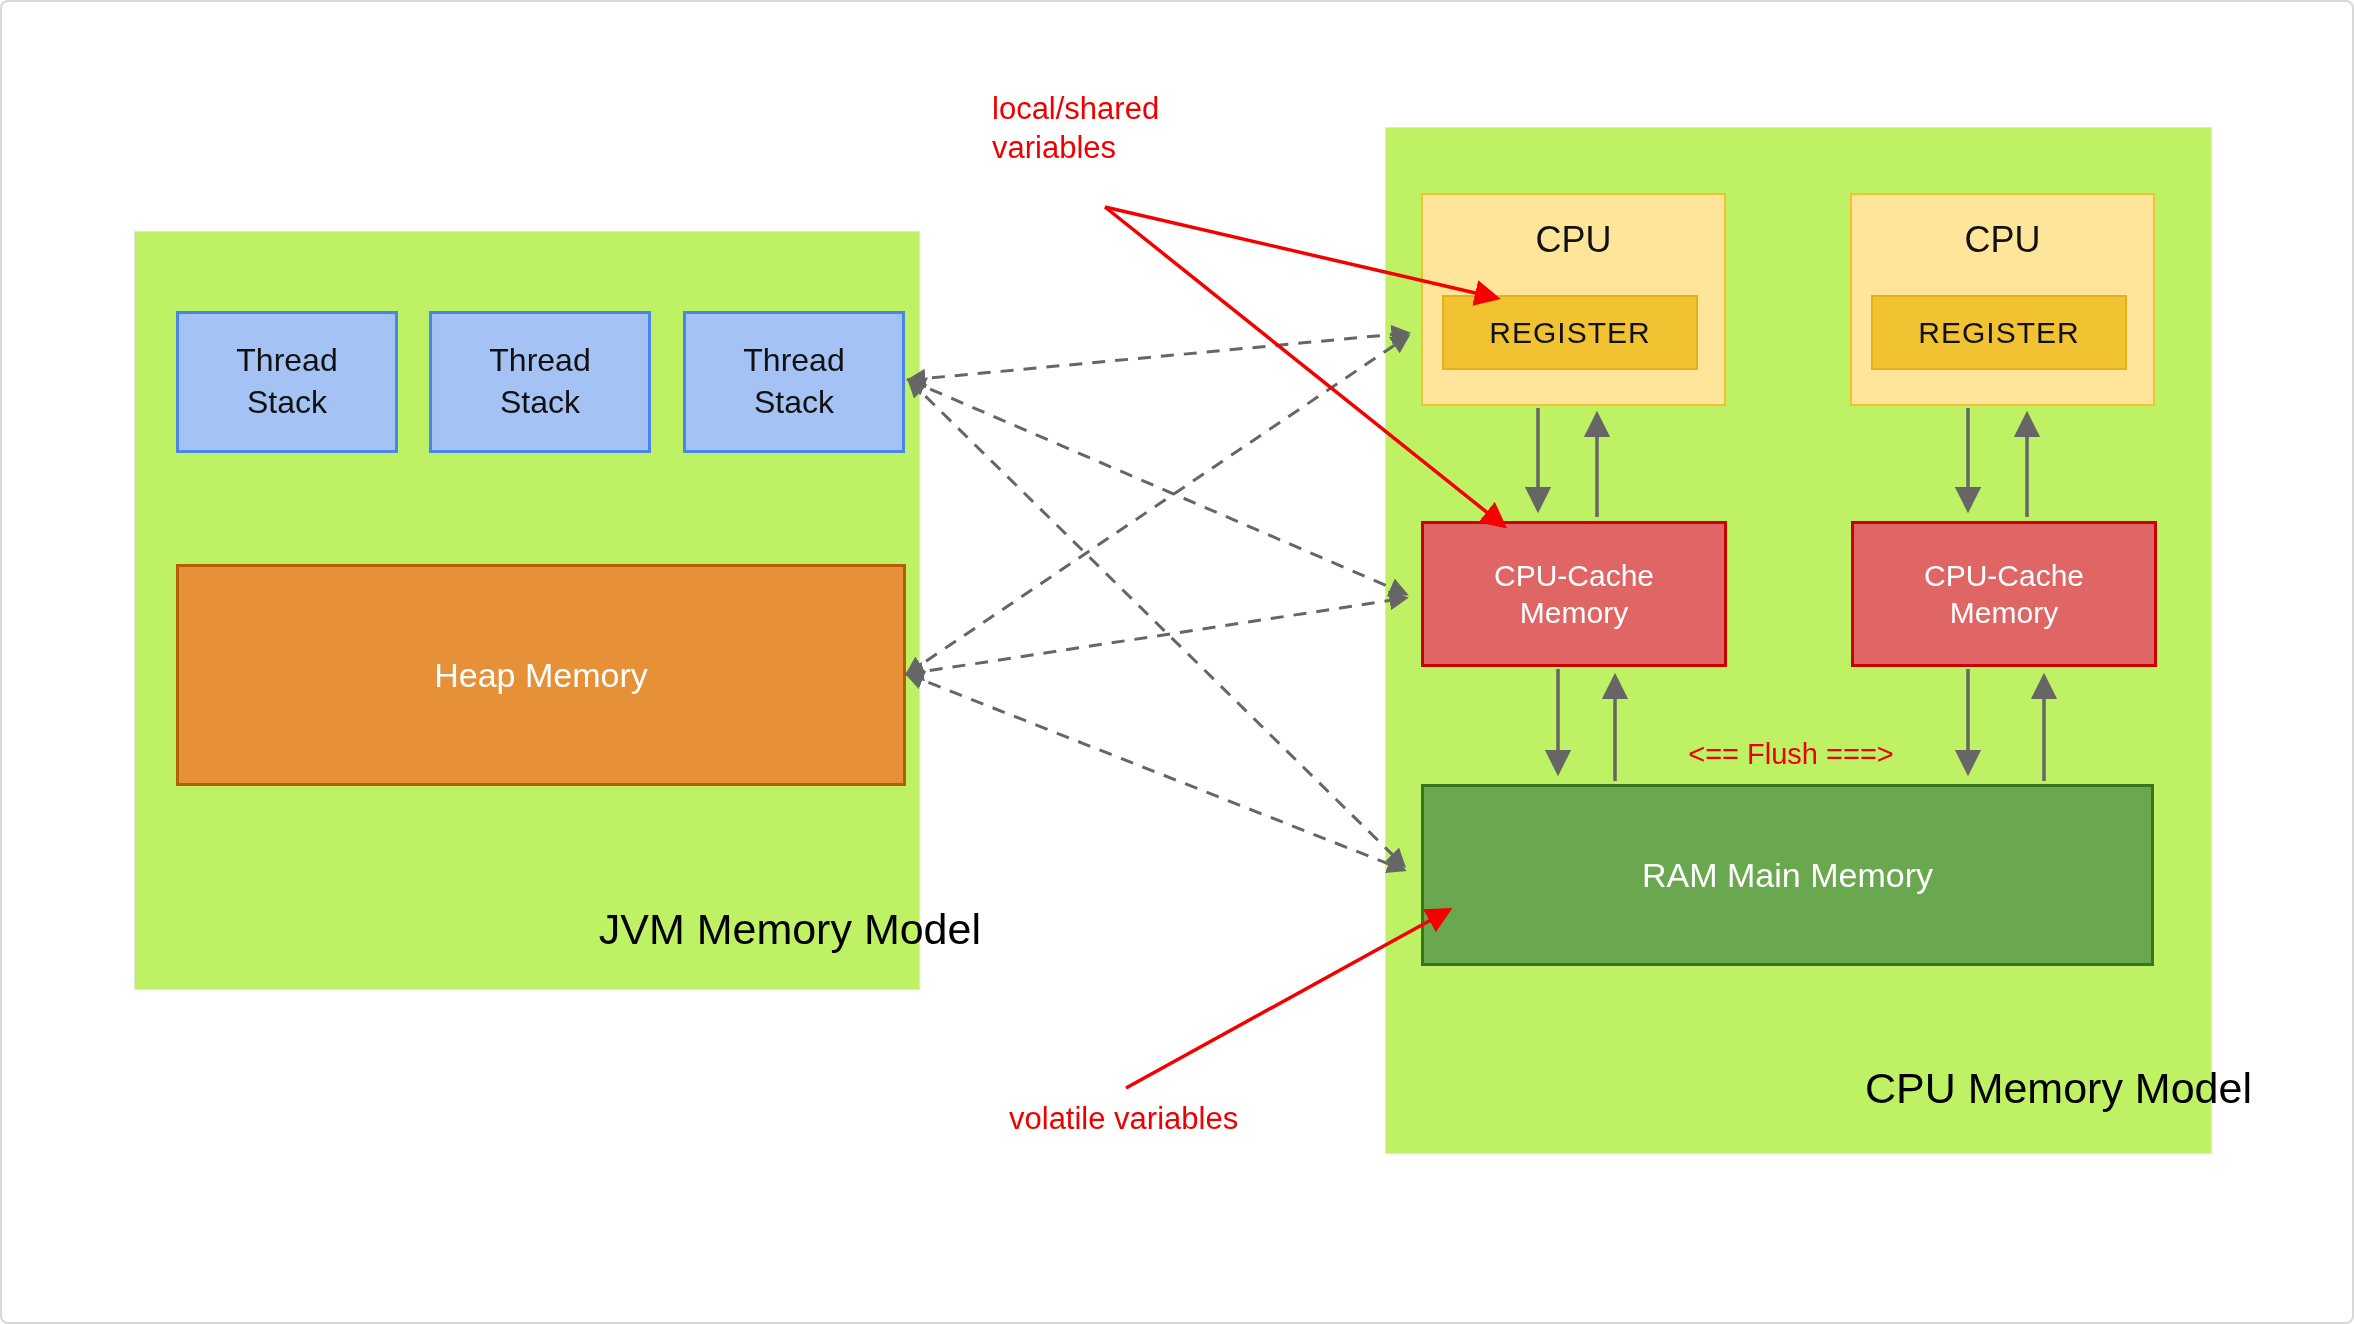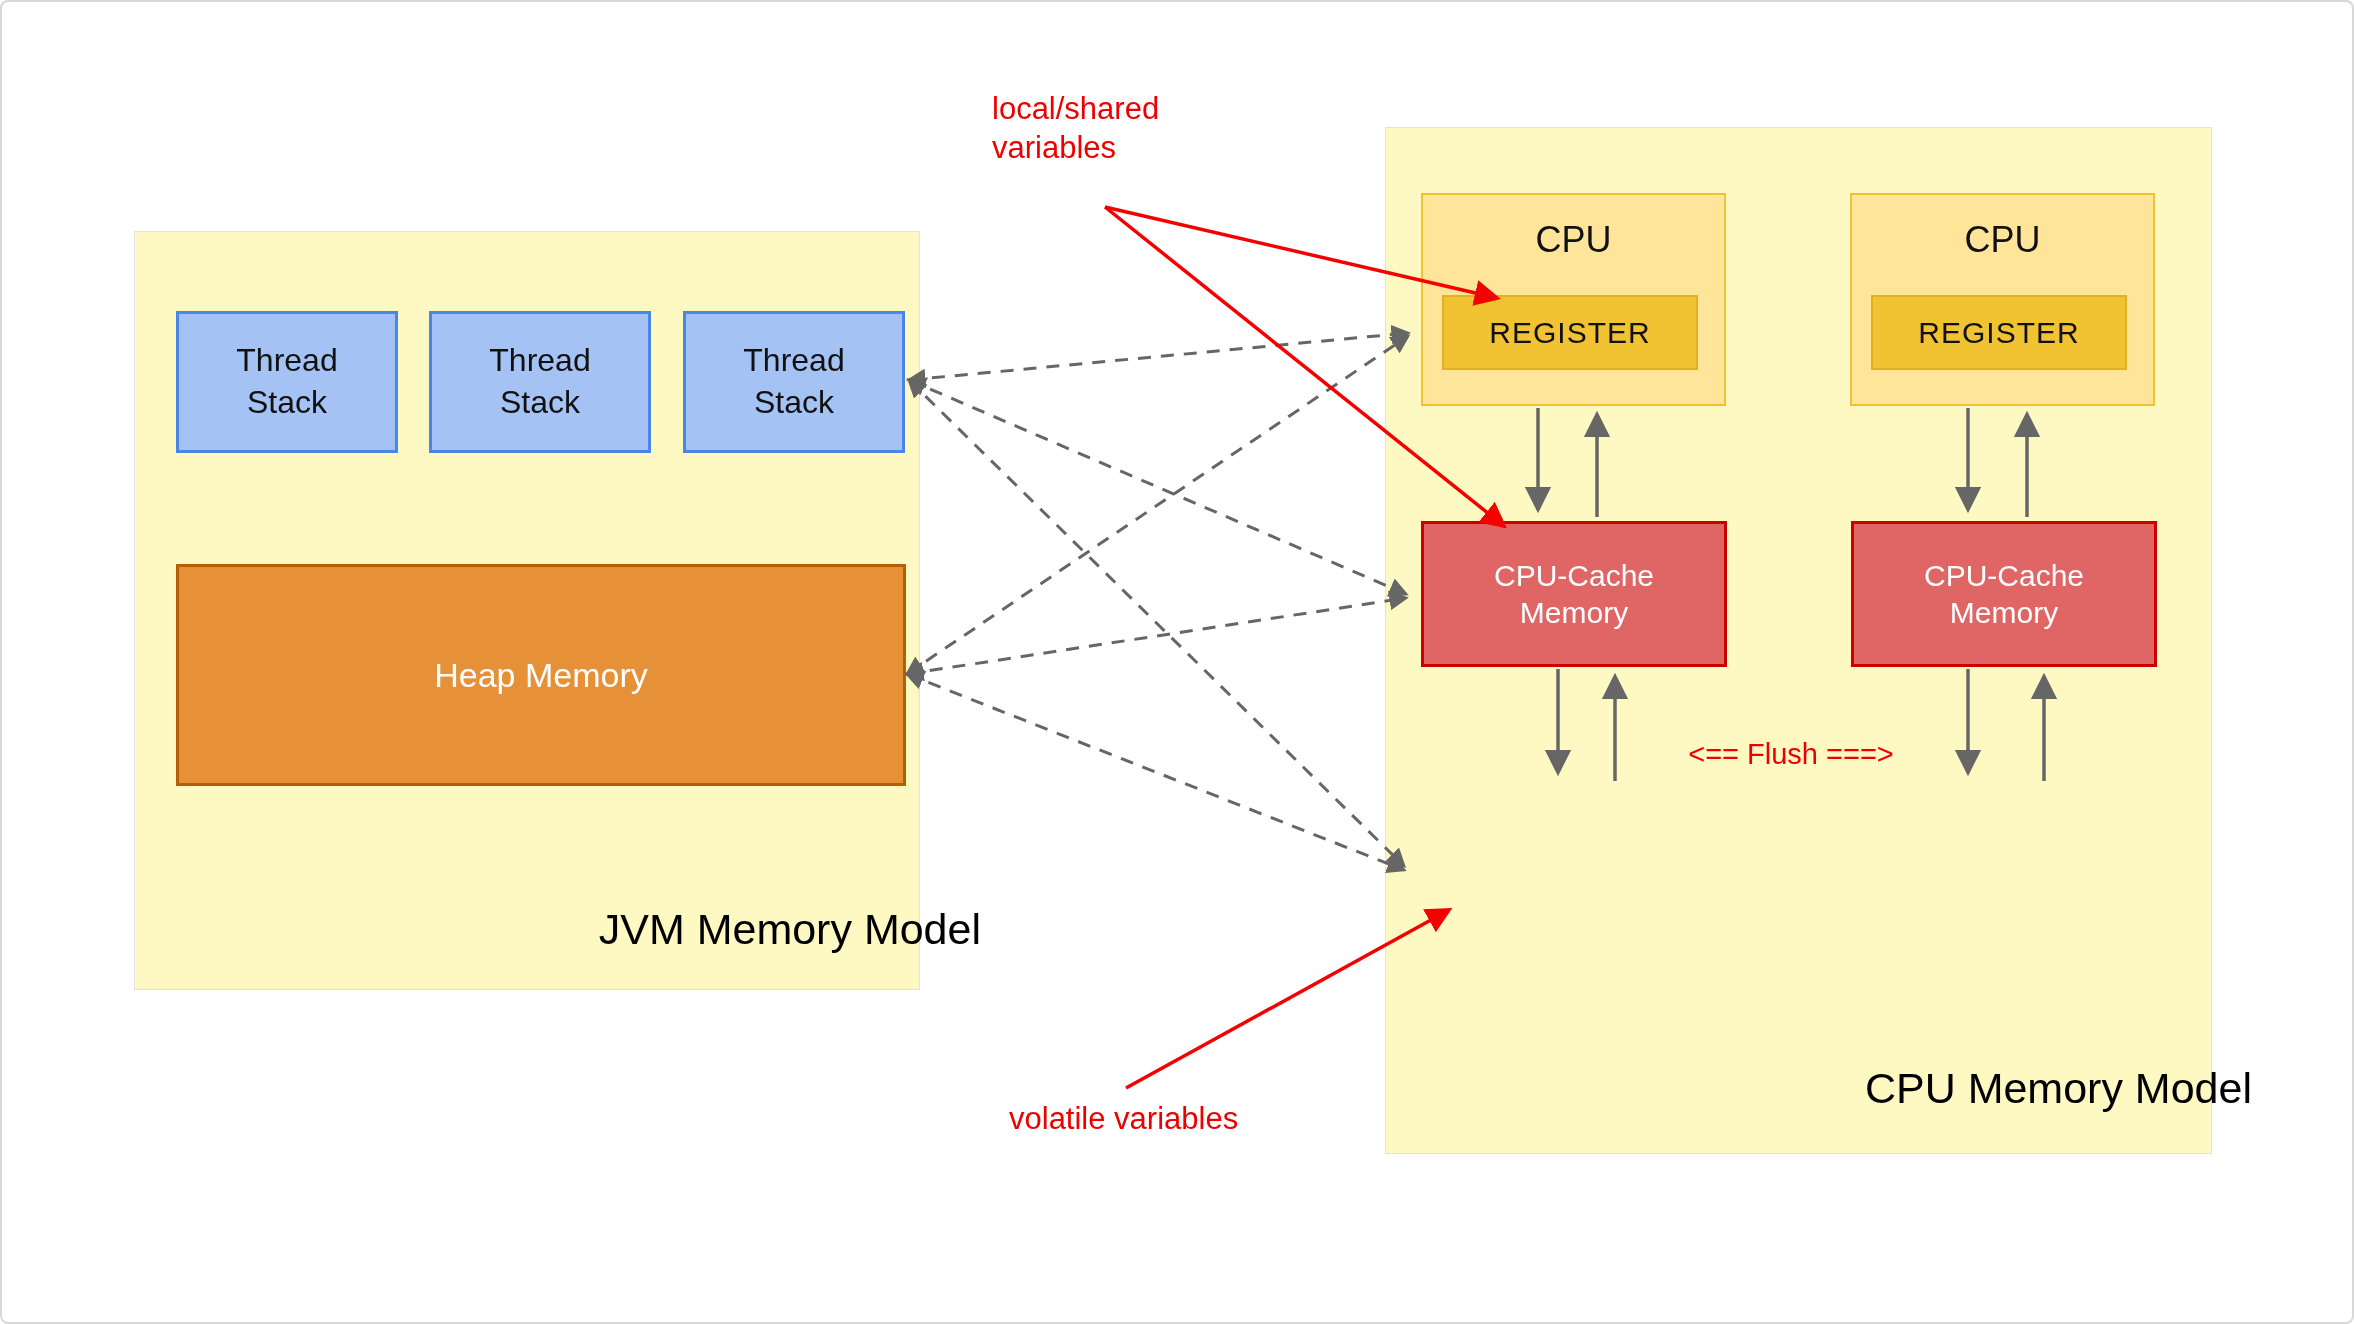--- a/index.html
+++ b/index.html
@@ -8,21 +8,21 @@
     width:2354px;height:1324px;
     background:#ffffff;
     border:2px solid #d8d8d8;
     border-radius:8px;
     box-sizing:border-box;
     overflow:hidden;
     font-family:"Liberation Sans", sans-serif;
   }
   .panel{
     position:absolute;
-    background:#fef9c3;
+    background:#bef264;
     border:1px solid #e2e2e2;
     box-sizing:border-box;
   }
   .panel-jvm{left:132px;top:229px;width:786px;height:759px;}
   .panel-cpu{left:1383px;top:125px;width:827px;height:1027px;}
   .box{
     position:absolute;
     box-sizing:border-box;
     display:flex;align-items:center;justify-content:center;
     text-align:center;
@@ -127,20 +127,23 @@
     </div>
     <div class="box register reg-2">
       <span>REGISTER</span>
     </div>
     <div class="box cache cache-1">
       <span class="lbl">CPU-Cache Memory</span>
     </div>
     <div class="box cache cache-2">
       <span class="lbl">CPU-Cache Memory</span>
     </div>
+    <div class="box ram">
+      <span>RAM Main Memory</span>
+    </div>
     <div class="flush">&lt;== Flush ===&gt;</div>
     <div class="panel-title title-cpu">CPU Memory Model</div>
   </div>
 
   <div class="annotation ann-local">local/shared variables</div>
   <div class="annotation ann-volatile">volatile variables</div>
 
   <svg class="connectors" viewBox="0 0 2354 1324" xmlns="http://www.w3.org/2000/svg">
     <defs>
       <marker id="dashHead" viewBox="0 0 10 10" refX="8.5" refY="5" markerWidth="6.5" markerHeight="6.5" orient="auto-start-reverse">

